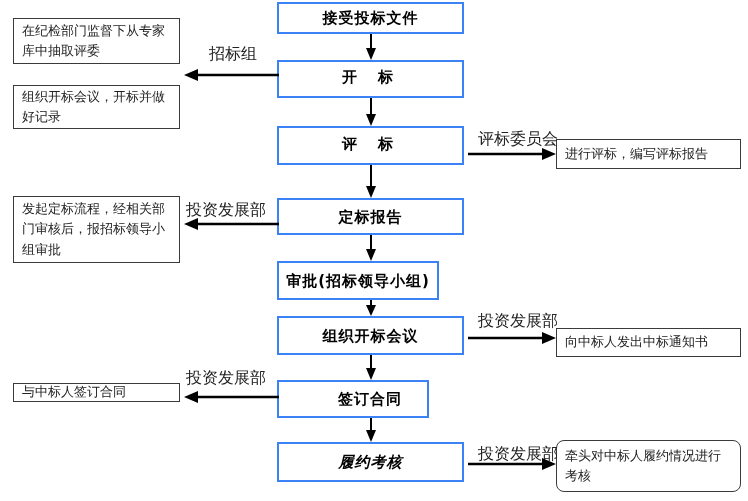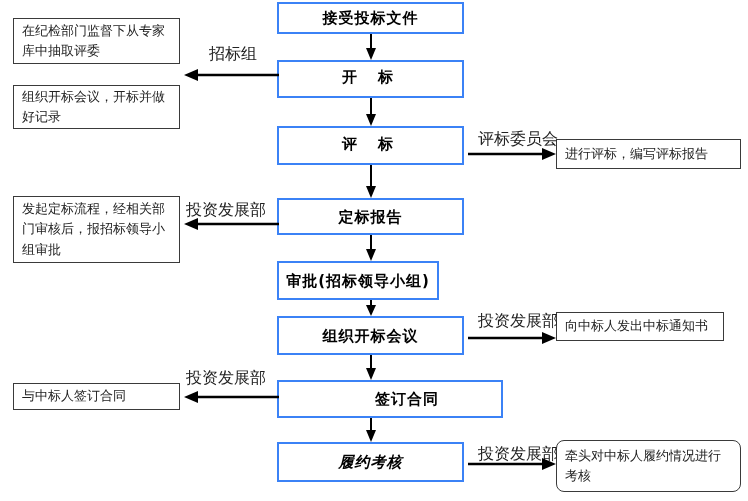--- a/index.html
+++ b/index.html
@@ -82,35 +82,35 @@
   <div class="node wide-space" style="left:277px; top:60px; width:187px; height:38px;">开  标</div>
 
   <div class="node wide-space" style="left:277px; top:126px; width:187px; height:39px;">评  标</div>
 
   <div class="node" style="left:277px; top:198px; width:187px; height:37px;">定标报告</div>
 
   <div class="node" style="left:277px; top:261px; width:162px; height:39px;">审批(招标领导小组)</div>
 
   <div class="node" style="left:277px; top:316px; width:187px; height:39px;">组织开标会议</div>
 
-  <div class="node" style="left:277px; top:380px; width:226px; height:38px;padding-left:34px;">签订合同</div>
+  <div class="node" style="left:277px; top:380px; width:152px; height:38px;padding-left:34px;">签订合同</div>
 
   <div class="node" style="left:277px; top:442px; width:187px; height:40px;font-style:italic;">履约考核</div>
 
   <div class="sidebox" style="left:13px; top:18px; width:167px; height:46px;">在纪检部门监督下从专家库中抽取评委</div>
 
   <div class="sidebox" style="left:13px; top:85px; width:167px; height:44px;">组织开标会议，开标并做好记录</div>
 
   <div class="sidebox" style="left:13px; top:196px; width:167px; height:67px;font-family:Liberation Serif, serif;">发起定标流程，经相关部门审核后，报招标领导小组审批</div>
 
-  <div class="sidebox" style="left:13px; top:383px; width:167px; height:27px;">与中标人签订合同</div>
+  <div class="sidebox" style="left:13px; top:383px; width:167px; height:19px;">与中标人签订合同</div>
 
   <div class="sidebox" style="left:556px; top:139px; width:185px; height:30px;">进行评标，编写评标报告</div>
 
-  <div class="sidebox" style="left:556px; top:312px; width:168px; height:29px;">向中标人发出中标通知书</div>
+  <div class="sidebox" style="left:556px; top:328px; width:185px; height:29px;">向中标人发出中标通知书</div>
 
   <div class="sidebox" style="left:556px; top:440px; width:185px; height:52px;border-radius:8px;">牵头对中标人履约情况进行考核</div>
 
   <div class="edge-label" style="left:209px; top:46px;">招标组</div>
 
   <div class="edge-label" style="left:478px; top:119px;margin-top:12px;">评标委员会</div>
 
   <div class="edge-label" style="left:186px; top:202px;">投资发展部</div>
 
   <div class="edge-label" style="left:478px; top:313px;">投资发展部</div>

